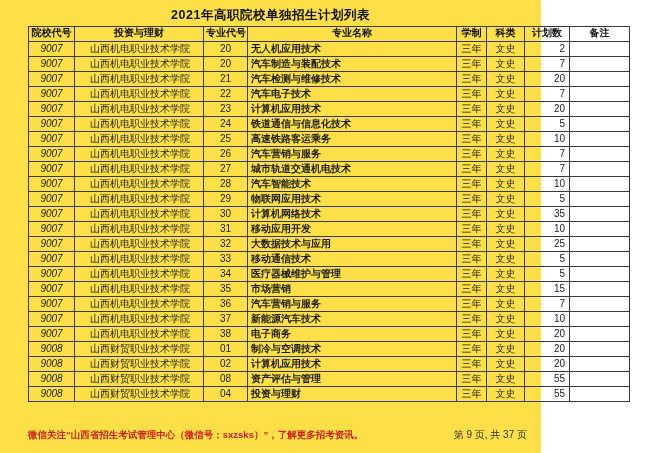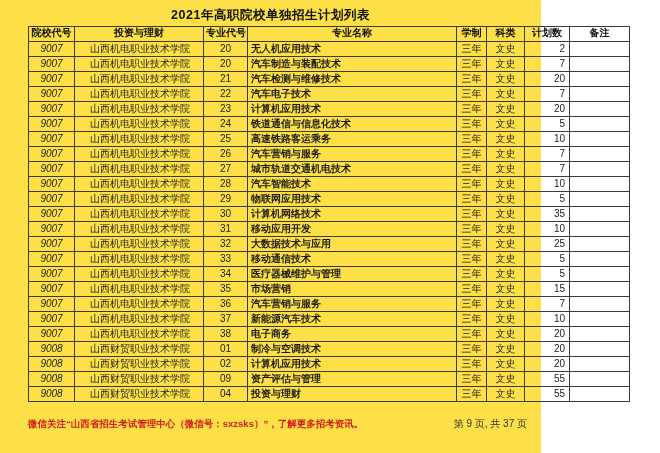--- a/index.html
+++ b/index.html
@@ -46,21 +46,21 @@
   .plan-table td:nth-child(1) { text-align: center; font-style: italic; }
   .plan-table td:nth-child(2) { text-align: left; padding-left: 15px; }
   .plan-table td:nth-child(3) { text-align: center; }
   .plan-table td:nth-child(4) { text-align: left; padding-left: 3px; font-weight: bold; }
   .plan-table td:nth-child(5) { text-align: center; }
   .plan-table td:nth-child(6) { text-align: center; margin-left: 47px; }
   .plan-table td:nth-child(7) { text-align: right; padding-right: 4px; }
   .plan-table td:nth-child(8) { text-align: center; }
 
   .footer {
-    position: absolute; top: 417px; left: 28px; right: 14px;
+    position: absolute; top: 428px; left: 28px; right: 14px;
     display: flex; justify-content: space-between; align-items: baseline;
     font-size: 9.5px;
   }
   .wechat-notice {
     color: var(--notice-color, #cf1d1d);
     font-weight: bold;
   }
   .page-number {
     color: #333;
     font-size: 10px;
@@ -314,21 +314,21 @@
           <td>02</td>
           <td>计算机应用技术</td>
           <td>三年</td>
           <td>文史</td>
           <td>20</td>
           <td></td>
         </tr>
         <tr>
           <td>9008</td>
           <td>山西财贸职业技术学院</td>
-          <td>09</td>
+          <td>08</td>
           <td>资产评估与管理</td>
           <td>三年</td>
           <td>文史</td>
           <td>55</td>
           <td></td>
         </tr>
         <tr>
           <td>9008</td>
           <td>山西财贸职业技术学院</td>
           <td>04</td>

